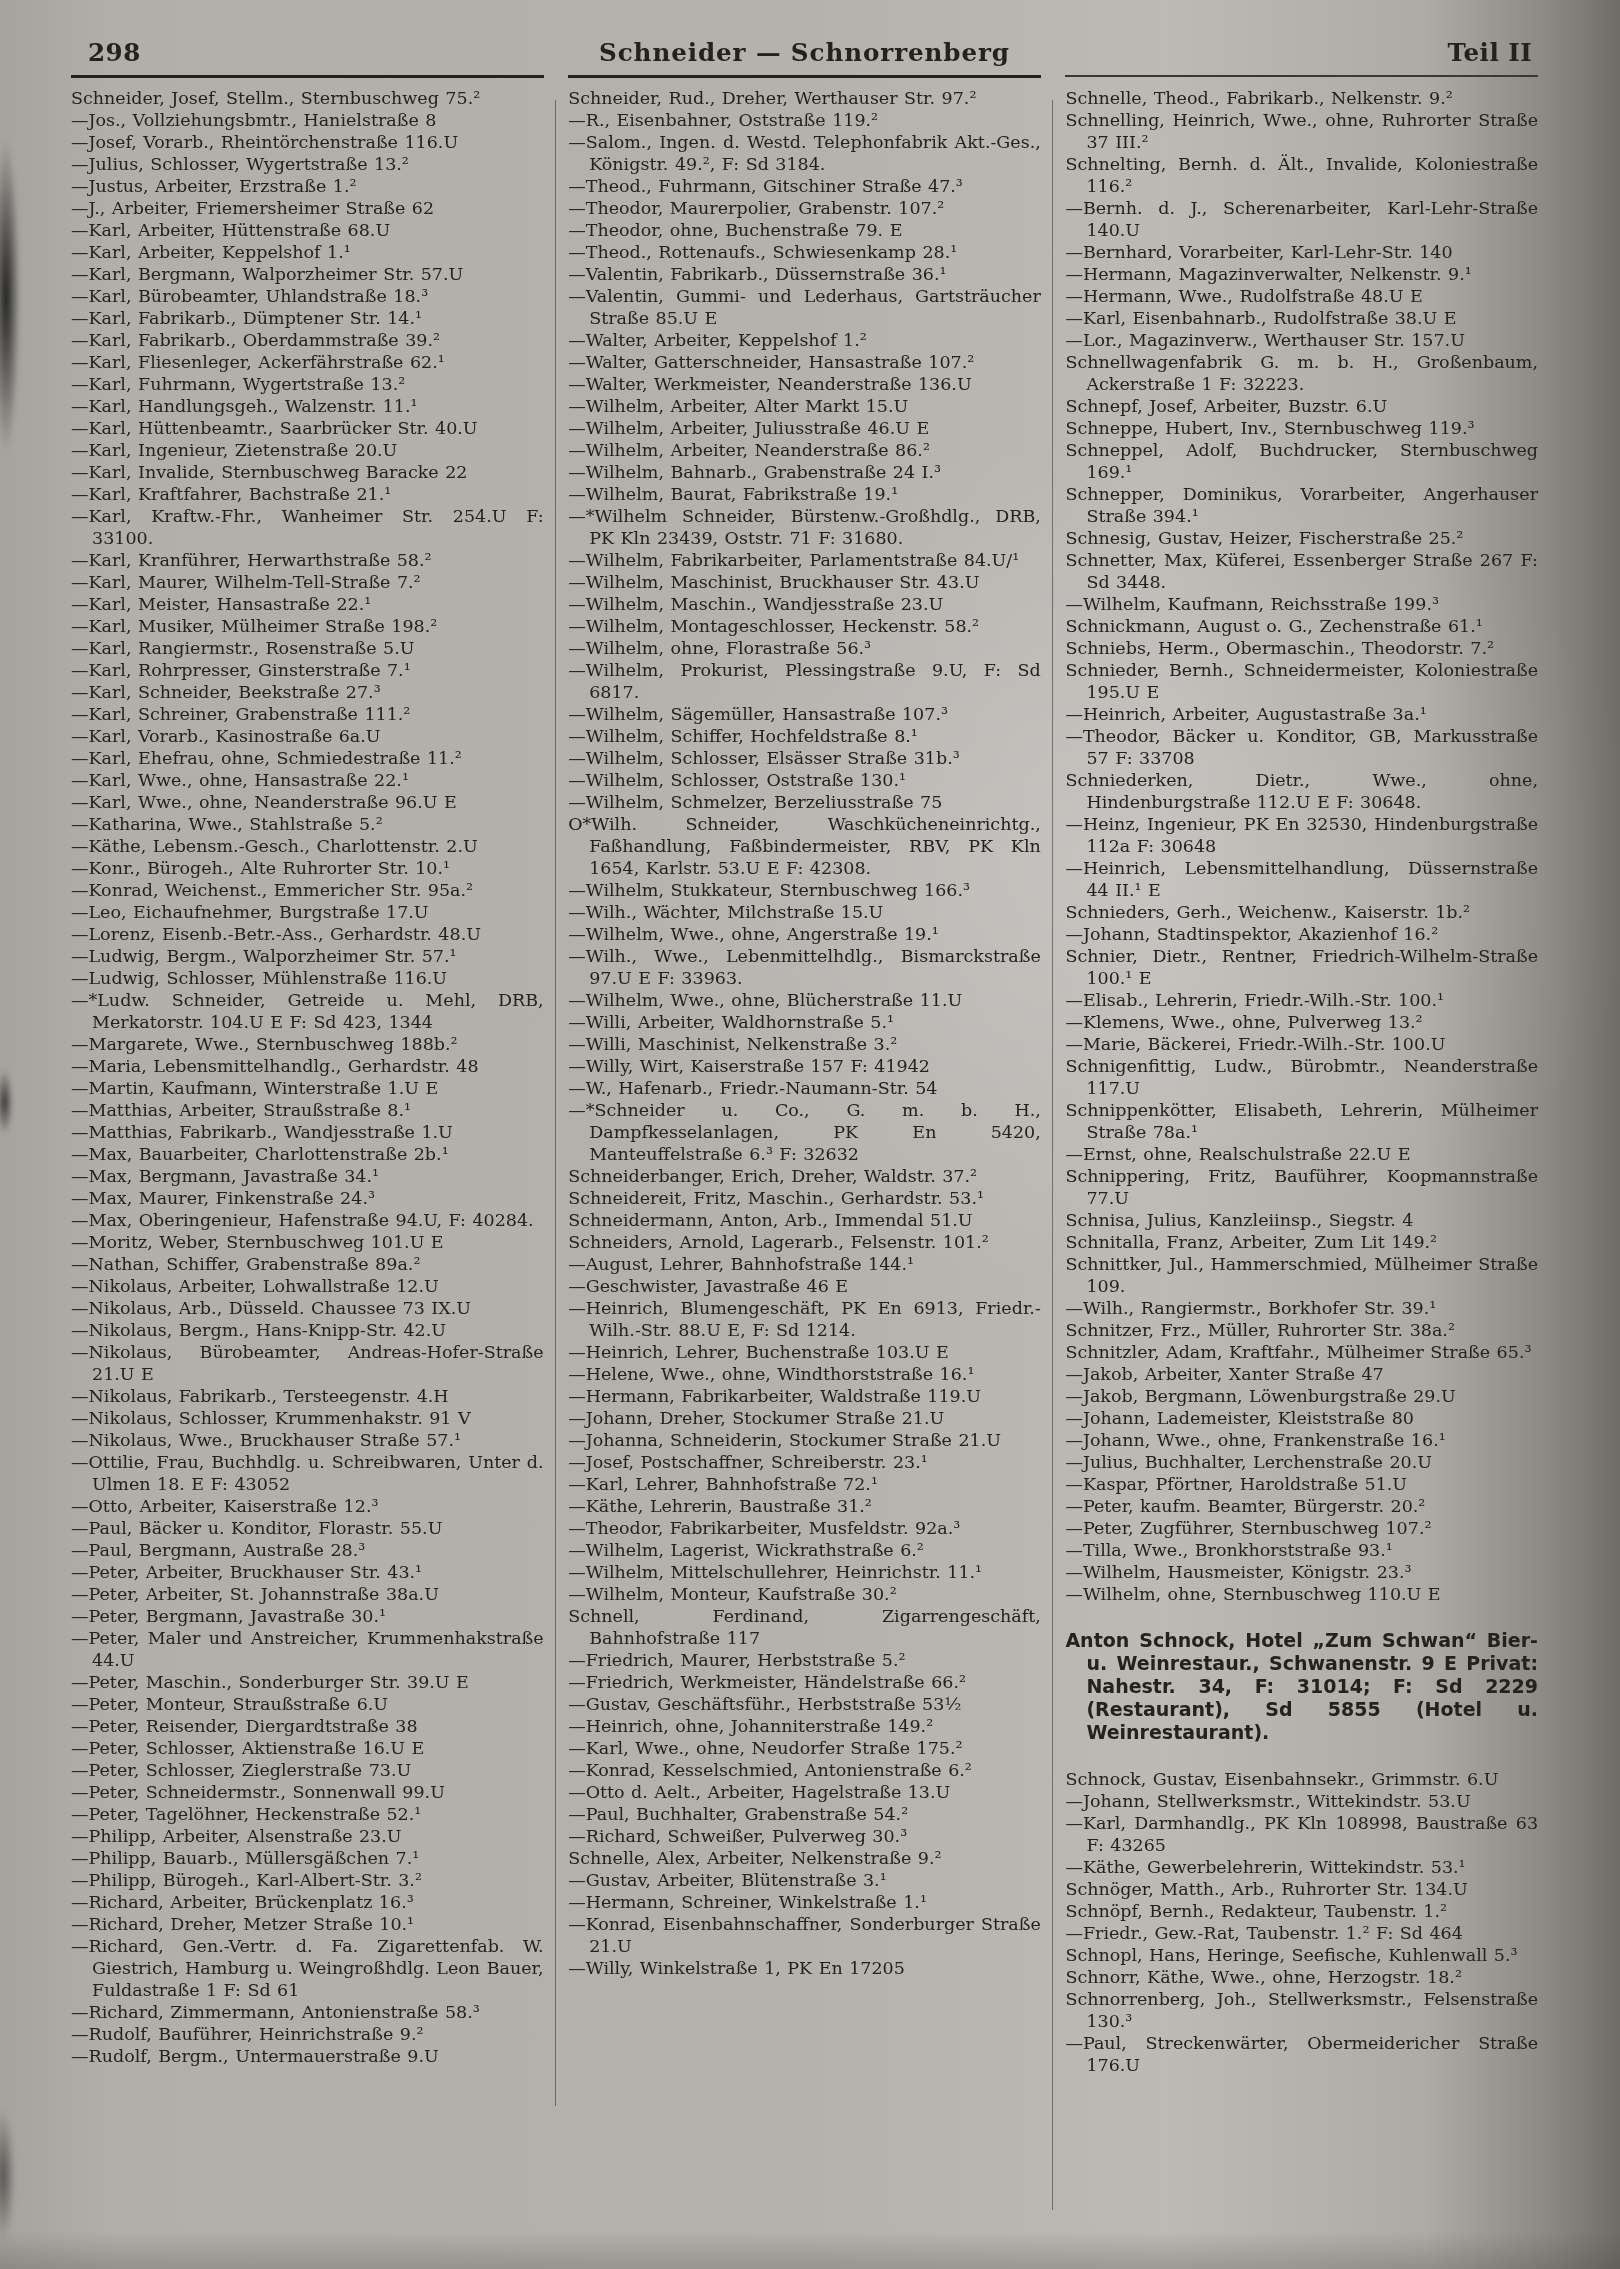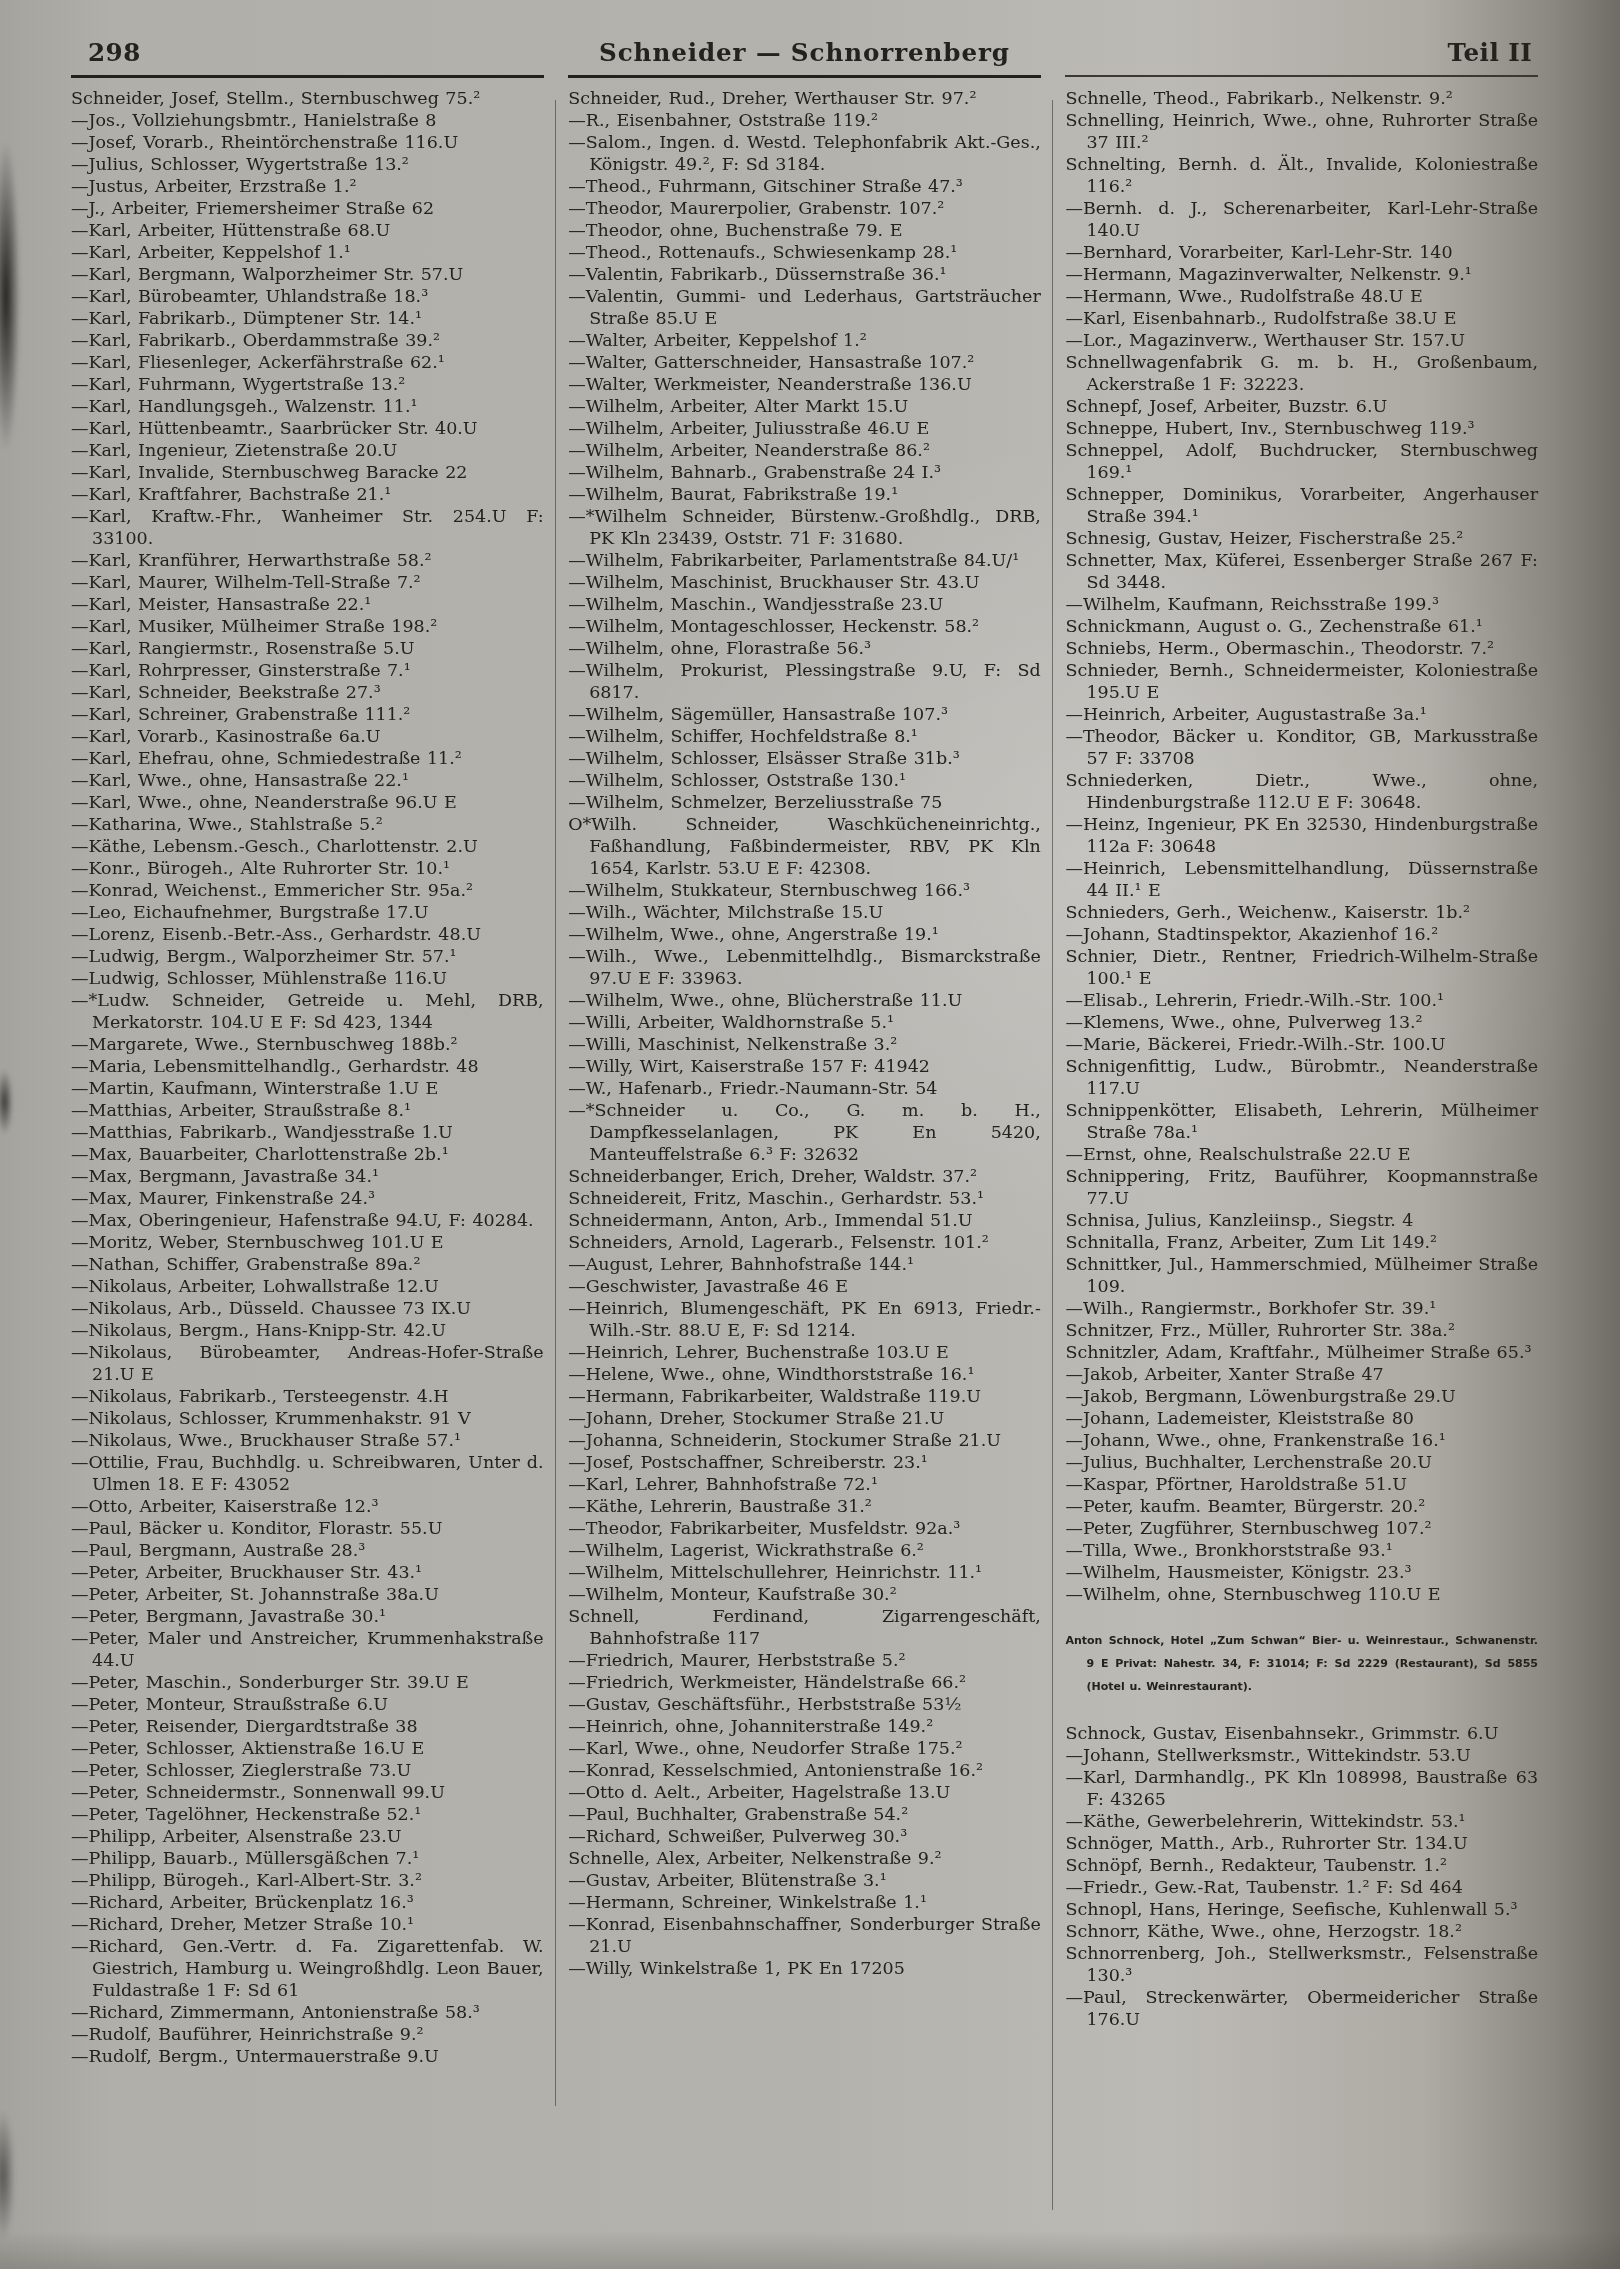--- a/index.html
+++ b/index.html
@@ -41,21 +41,21 @@
   .cols { display:flex; gap:24.6px; margin-top:8.5px; position:relative; }
   .col { flex:1; min-width:0; }
   .vline { position:absolute; top:13.2px; width:0.9px; background:rgba(35,34,28,.5); pointer-events:none; }
   .vline1 { left:484px;  height:2006px; }
   .vline2 { left:981px; height:2110px; }
 
   .entry { margin:0; font-size:17.5px; line-height:22px;
     text-align:justify; padding-left:21px; text-indent:-21px;
     word-spacing:0.9px; }
   .entry.bold { font-family:"DejaVu Sans", sans-serif; font-weight:bold;
-    font-size:11px; line-height:23px; }
+    font-size:19px; line-height:23px; }
   .entry.gap { margin-top:24px; }
 </style>
 </head>
 <body>
 
 <div class="scan-smudge smudge-a"></div>
 <div class="scan-smudge smudge-b"></div>
 <div class="scan-smudge smudge-c"></div>
 <div class="bottom-shade"></div>
 
@@ -218,21 +218,21 @@
         <p class="entry">—Theodor, Fabrikarbeiter, Musfeldstr. 92a.³</p>
         <p class="entry">—Wilhelm, Lagerist, Wickrathstraße 6.²</p>
         <p class="entry">—Wilhelm, Mittelschullehrer, Heinrichstr. 11.¹</p>
         <p class="entry">—Wilhelm, Monteur, Kaufstraße 30.²</p>
         <p class="entry">Schnell, Ferdinand, Zigarrengeschäft, Bahnhofstraße 117</p>
         <p class="entry">—Friedrich, Maurer, Herbststraße 5.²</p>
         <p class="entry">—Friedrich, Werkmeister, Händelstraße 66.²</p>
         <p class="entry">—Gustav, Geschäftsführ., Herbststraße 53½</p>
         <p class="entry">—Heinrich, ohne, Johanniterstraße 149.²</p>
         <p class="entry">—Karl, Wwe., ohne, Neudorfer Straße 175.²</p>
-        <p class="entry">—Konrad, Kesselschmied, Antonienstraße 16.²</p>
+        <p class="entry">—Konrad, Kesselschmied, Antonienstraße 6.²</p>
         <p class="entry">—Otto d. Aelt., Arbeiter, Hagelstraße 13.U</p>
         <p class="entry">—Paul, Buchhalter, Grabenstraße 54.²</p>
         <p class="entry">—Richard, Schweißer, Pulverweg 30.³</p>
         <p class="entry">Schnelle, Alex, Arbeiter, Nelkenstraße 9.²</p>
         <p class="entry">—Gustav, Arbeiter, Blütenstraße 3.¹</p>
         <p class="entry">—Hermann, Schreiner, Winkelstraße 1.¹</p>
         <p class="entry">—Konrad, Eisenbahnschaffner, Sonderburger Straße 21.U</p>
         <p class="entry">—Willy, Winkelstraße 1, PK En 17205</p>
       </div>
     <div class="col">

